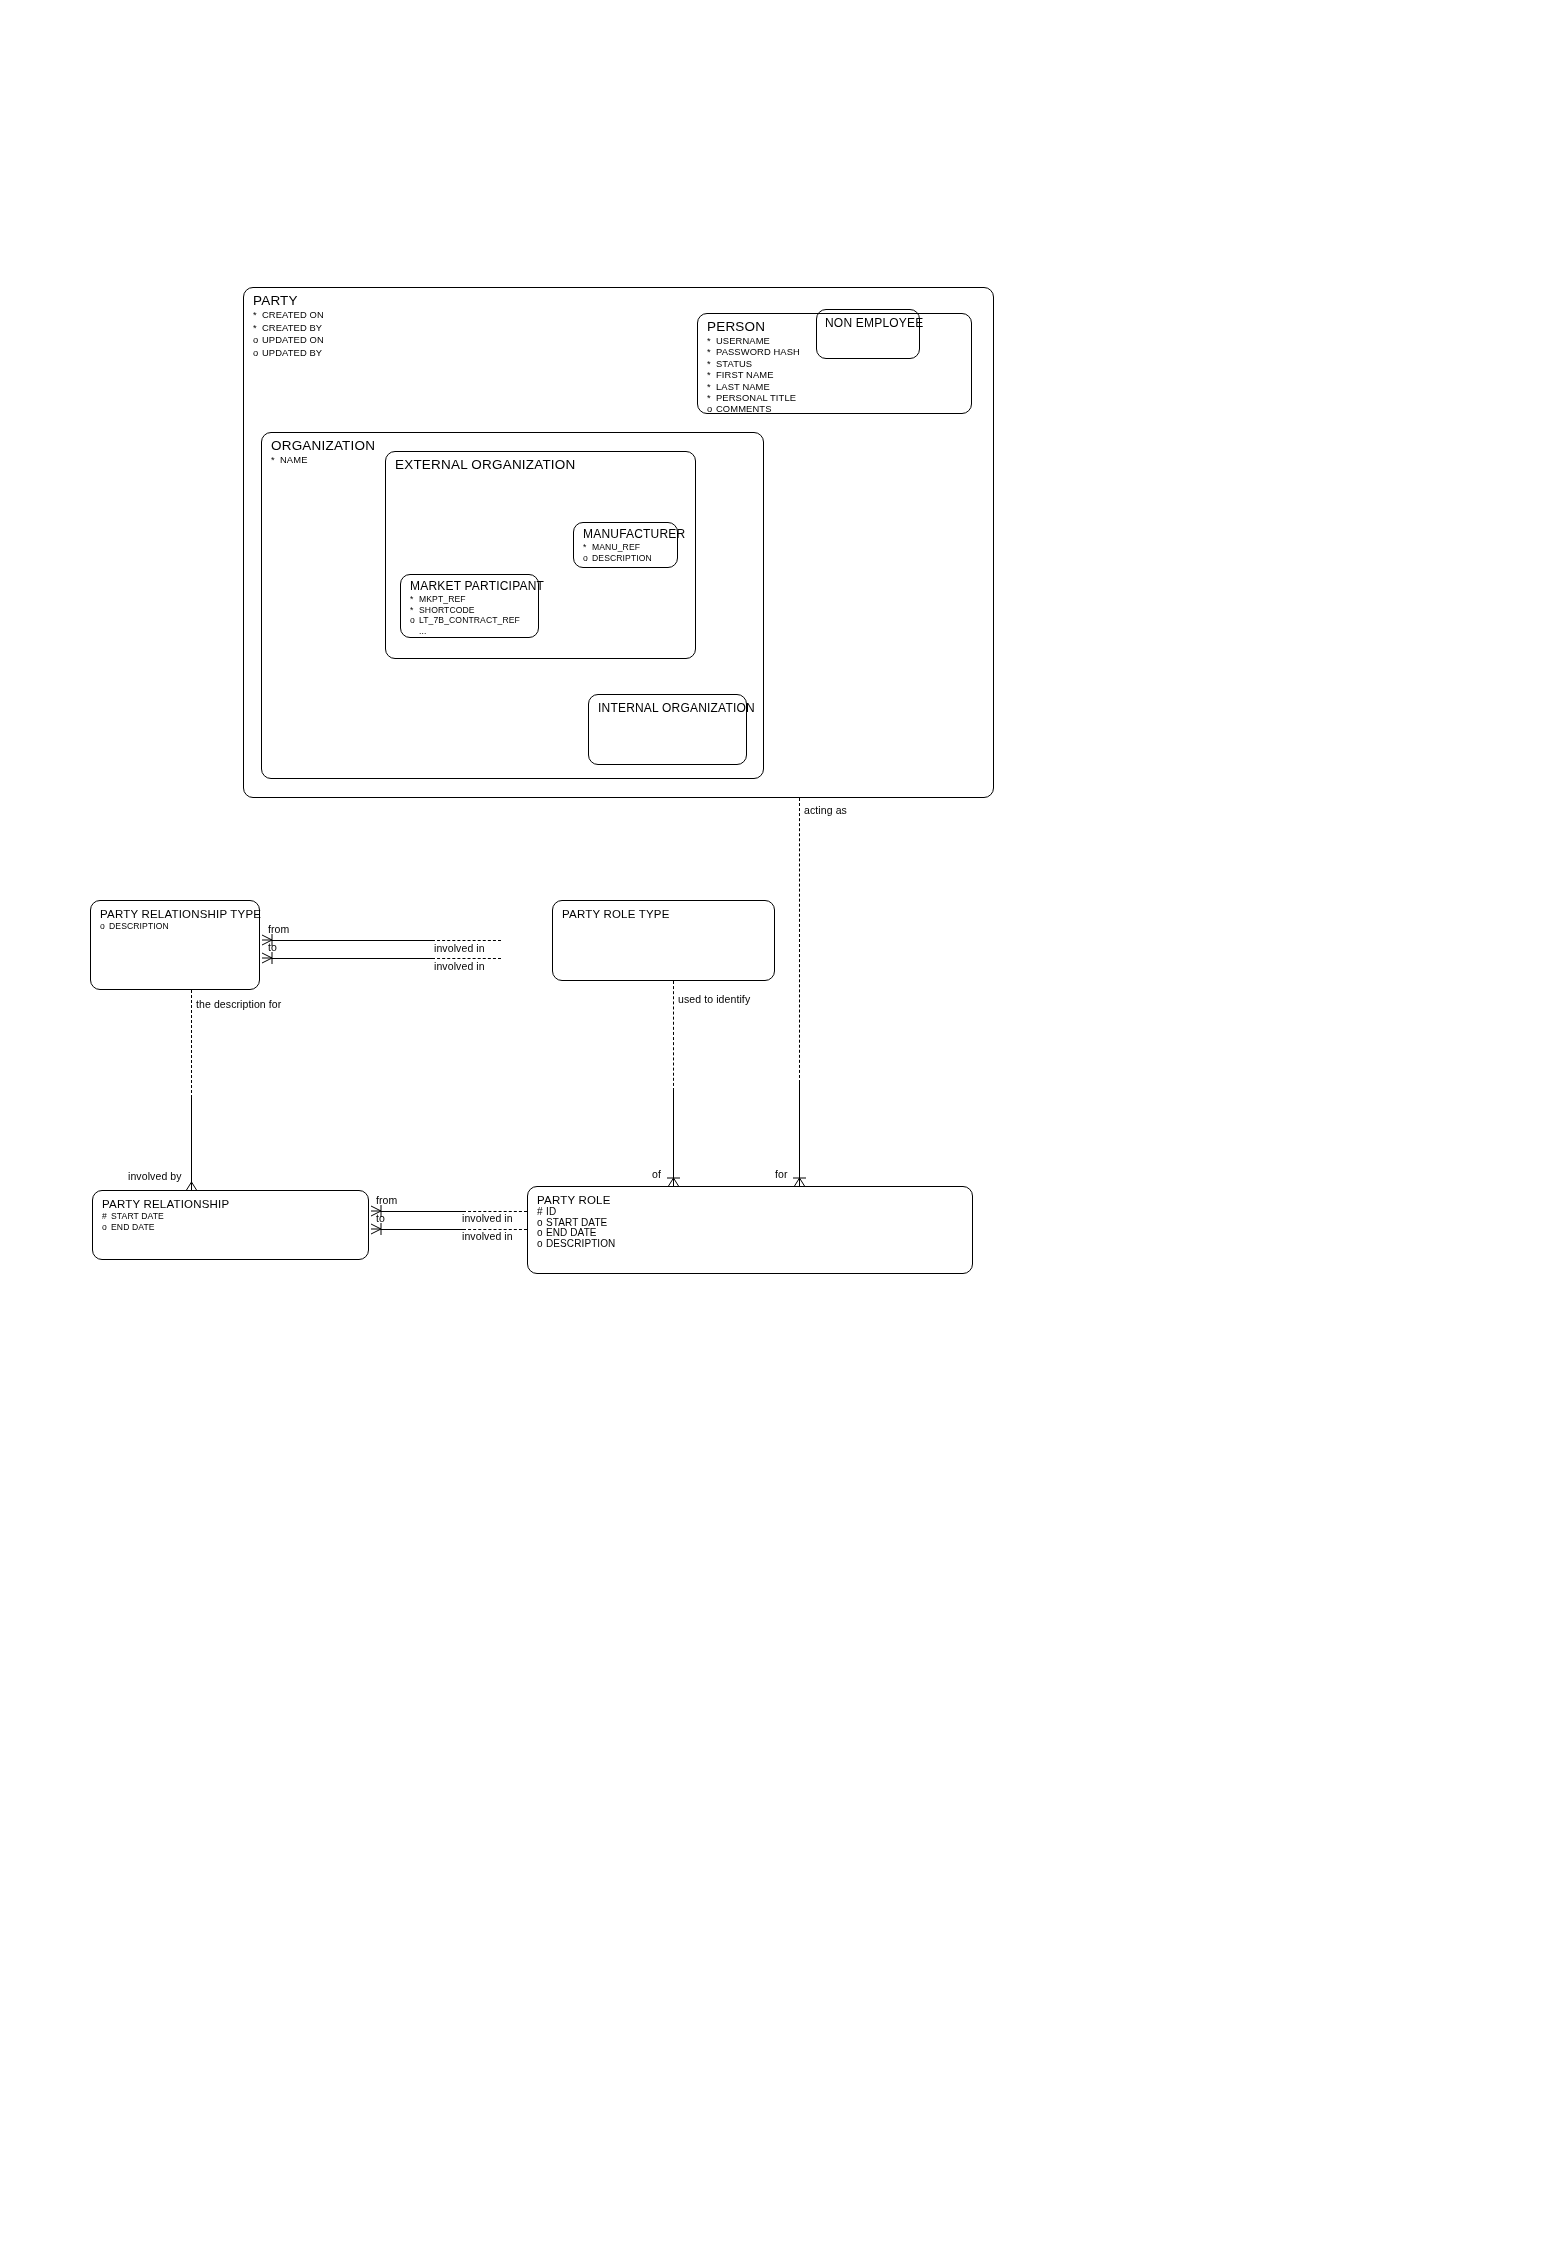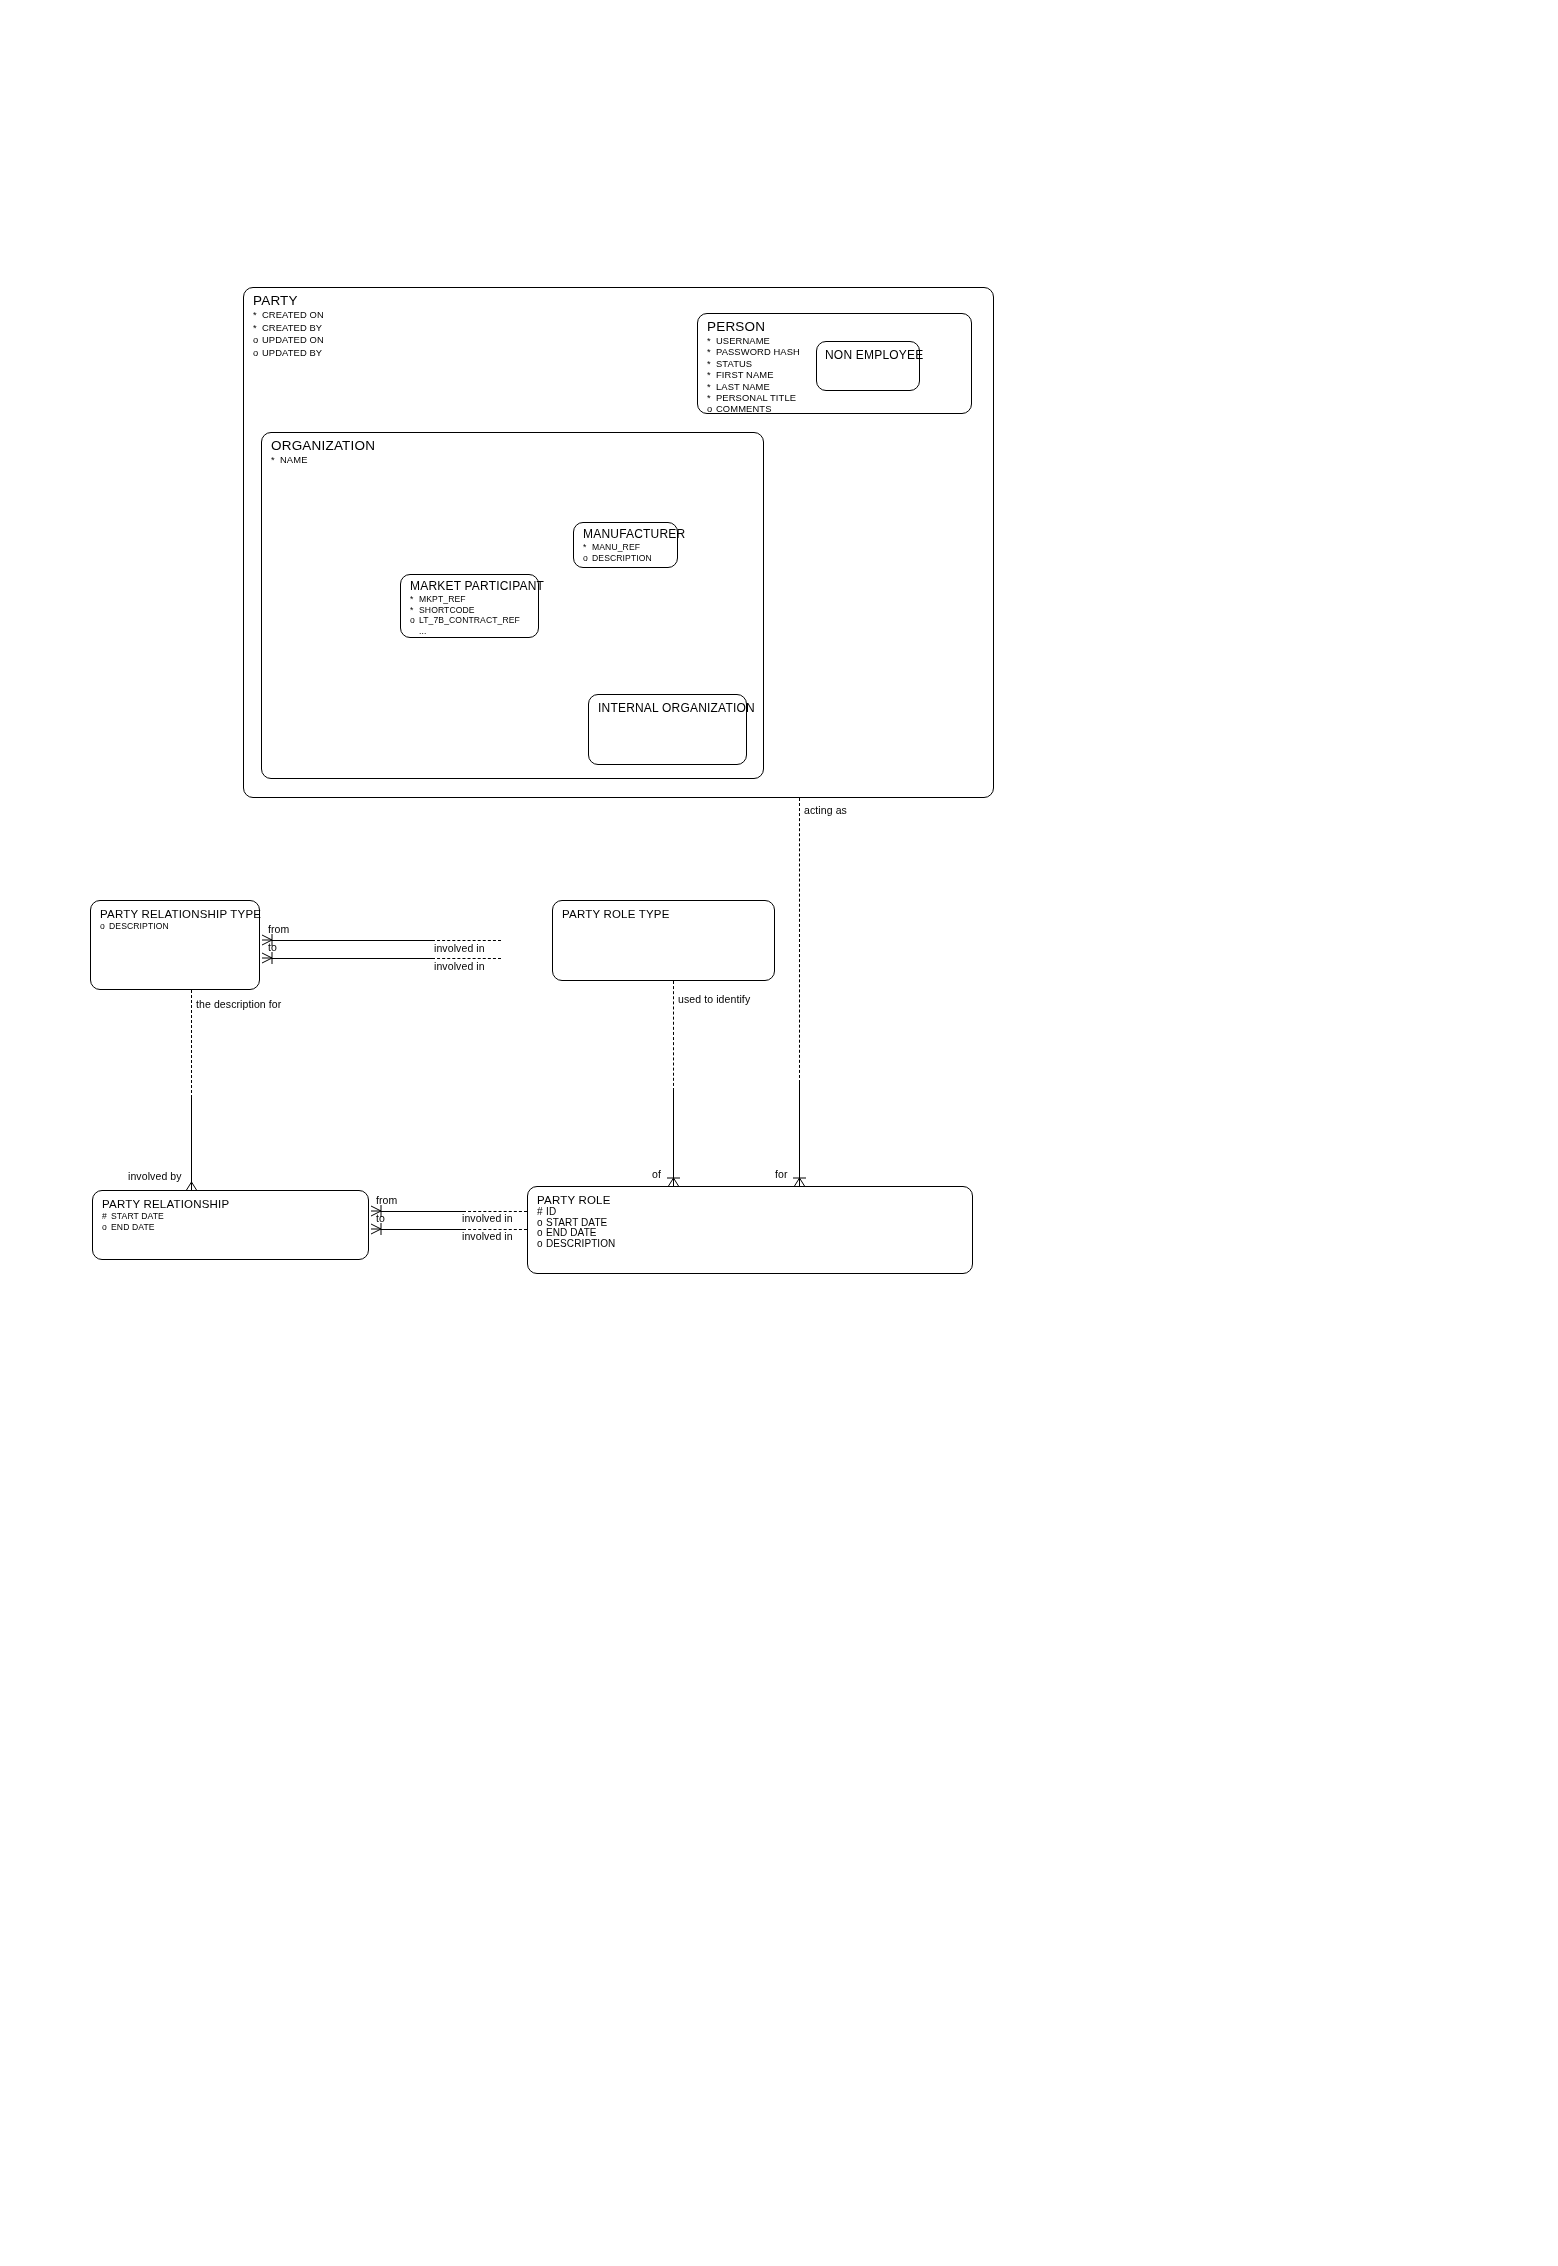--- a/index.html
+++ b/index.html
@@ -90,31 +90,34 @@
         <span class="attr"><span class="mk">*</span><span>USERNAME</span></span>
         <span class="attr"><span class="mk">*</span><span>PASSWORD HASH</span></span>
         <span class="attr"><span class="mk">*</span><span>STATUS</span></span>
         <span class="attr"><span class="mk">*</span><span>FIRST NAME</span></span>
         <span class="attr"><span class="mk">*</span><span>LAST NAME</span></span>
         <span class="attr"><span class="mk">*</span><span>PERSONAL TITLE</span></span>
         <span class="attr"><span class="mk">o</span><span>COMMENTS</span></span>
       </div>
   </div>
 
-  <div class="entity" style="left:816px;top:341px;width:104px;height:50px;text-align:right;">
+  <div class="entity" style="left:816px;top:309px;width:104px;height:50px;text-align:right;">
     <div class="ent-title" style="font-size:12px;top:6px;left:8px;">NON EMPLOYEE</div>
   </div>
 
   <div class="entity" style="left:261px;top:432px;width:503px;height:347px;">
     <div class="ent-title">ORGANIZATION</div>
     <div class="attrs">
         <span class="attr"><span class="mk">*</span><span>NAME</span></span>
       </div>
   </div>
 
+  <div class="entity" style="left:385px;top:451px;width:311px;height:208px;">
+    <div class="ent-title">EXTERNAL ORGANIZATION</div>
+  </div>
 
   <div class="entity" style="left:573px;top:522px;width:105px;height:46px;">
     <div class="ent-title" style="font-size:12px;top:4px;">MANUFACTURER</div>
     <div class="attrs" style="top:19px;font-size:8.6px;line-height:10.5px;">
         <span class="attr"><span class="mk">*</span><span>MANU_REF</span></span>
         <span class="attr"><span class="mk">o</span><span>DESCRIPTION</span></span>
       </div>
   </div>
 
   <div class="entity" style="left:400px;top:574px;width:139px;height:64px;">

